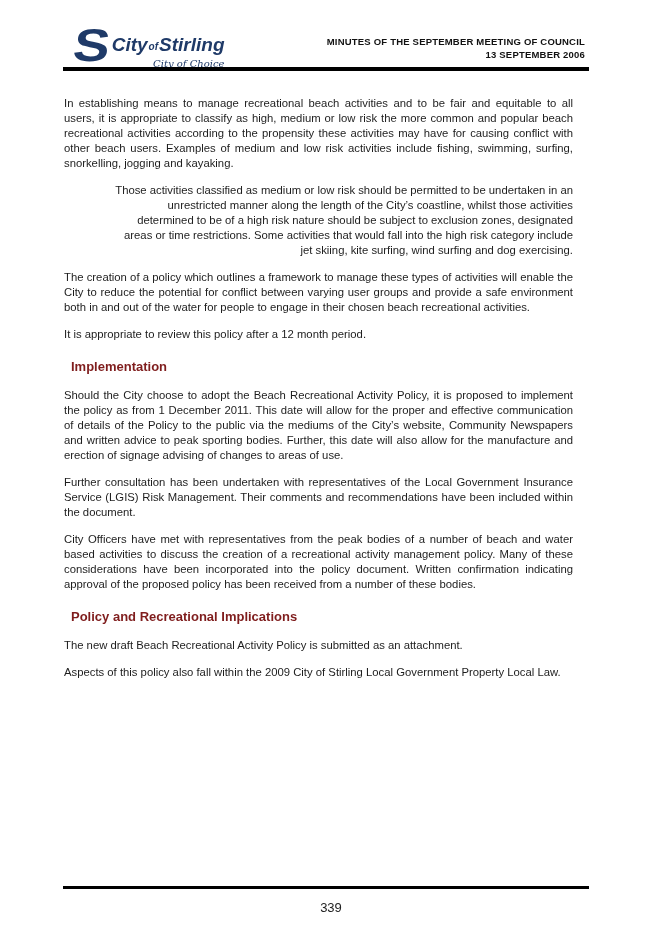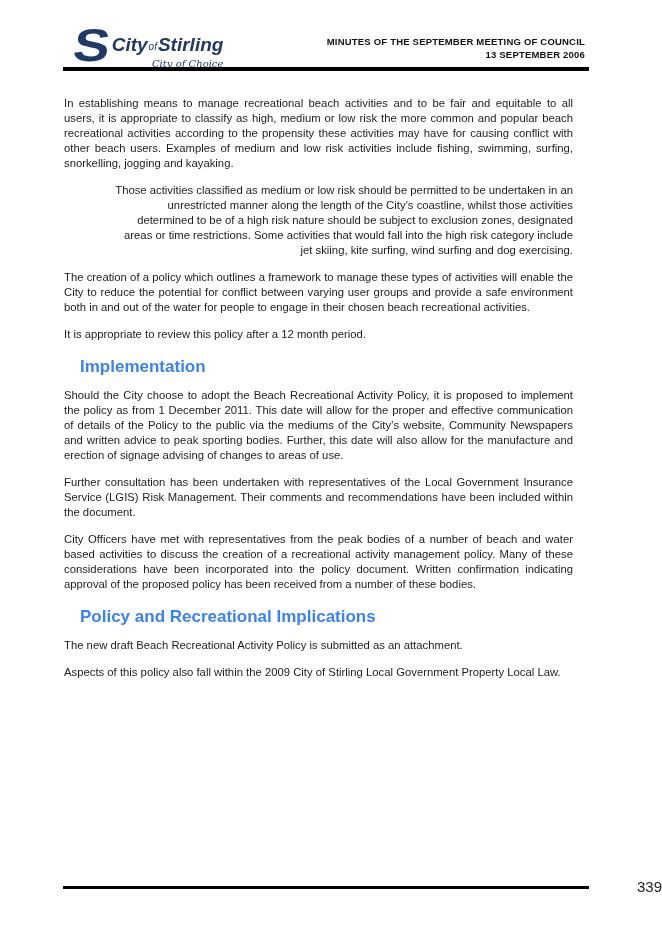--- a/index.html
+++ b/index.html
@@ -39,21 +39,21 @@
   .logo-name {
     color: #1f3a68;
     font-style: italic;
     font-weight: bold;
     font-size: 19px;
     line-height: 19px;
     white-space: nowrap;
   }
   .logo-of {
     font-size: 10px;
-    font-weight: normal;
+    font-weight: bold;
     font-style: italic;
     position: relative;
     top: -1px;
     margin: 0 1px;
   }
   .logo-tagline {
     font-family: "DejaVu Serif", "Liberation Serif", serif;
     font-style: italic;
     color: #1f3a68;
     font-size: 10px;
@@ -91,43 +91,43 @@
   }
   .content p {
     margin: 0 0 12px 0;
     text-align: justify;
   }
   .content p.align-left {
     text-align: right;
     white-space: pre-line;
   }
   .content h2 {
-    font-size: 17px;
+    font-size: 13px;
     line-height: 16px;
     font-weight: bold;
-    color: #3b82f6;
-    margin: 17px 0 13px 16px;
+    color: #7f1d1d;
+    margin: 17px 0 13px 7px;
   }
 
   
   .rule-bottom {
     position: absolute;
     left: 63px;
     top: 886px;
     width: 526px;
     height: 3px;
     background: #000000;
   }
   .page-number {
     position: absolute;
-    top: 878px;
+    top: 900px;
     left: 0;
     width: 662px;
-    text-align: right;
-    font-size: 15px;
+    text-align: center;
+    font-size: 13px;
     color: #222222;
   }
 </style>
 </head>
 <body>
 
 <div class="page">
 
   <div class="logo">
     <span class="logo-s">S</span>

